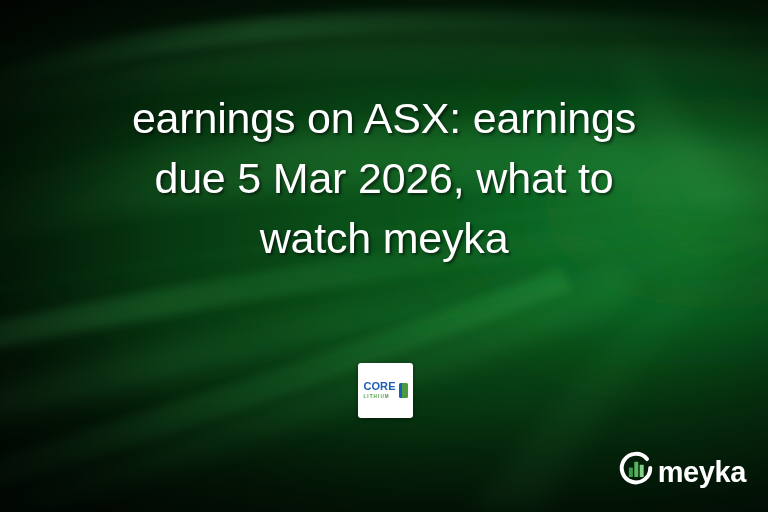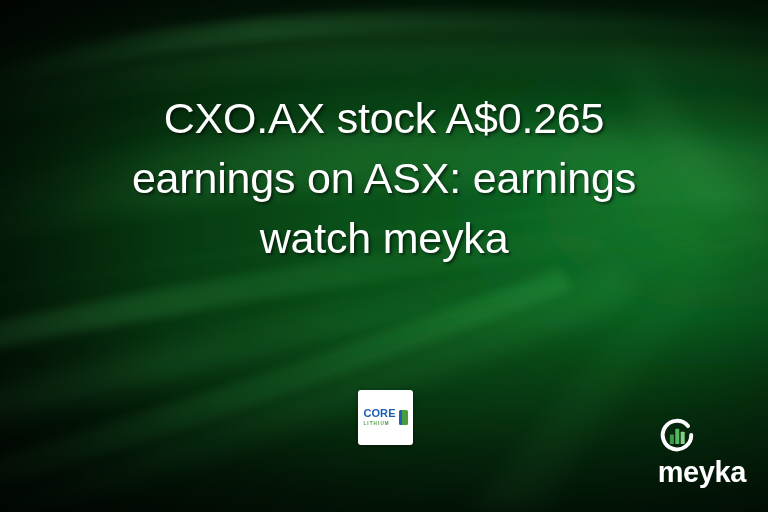--- a/index.html
+++ b/index.html
@@ -77,21 +77,20 @@
     left: 358px;
     top: 363px;
     width: 55px;
     height: 55px;
     background: #ffffff;
     border-radius: 3px;
     box-shadow: 0 1px 4px rgba(0,0,0,0.4);
     display: flex;
     align-items: center;
     justify-content: center;
-    margin-top: 27px;
   }
   #logo-inner {
     display: flex;
     align-items: center;
     gap: 1px;
   }
   #core-wordmark { line-height: 1; text-align: left; }
   #core-text {
     display: block;
     color: #1d5fb4;
@@ -116,23 +115,22 @@
     background: linear-gradient(to right, #1d5fb4 0%, #1d5fb4 34%, #4a9c3e 34%, #4a9c3e 100%);
     margin-left: 2px;
   }
 
   
   #meyka {
     position: absolute;
     right: 22px;
     bottom: 25px;
     display: flex;
-    align-items: flex-start;
+    align-items: flex-end;
     gap: 3px;
-    flex-direction: column;
   }
   #meyka-icon { display:block; width: 38px; height: 38px; }
   #meyka-word {
     color: #ffffff;
     font-size: 29px;
     font-weight: 700;
     letter-spacing: -0.4px;
     line-height: 30px;
   }
 </style>
@@ -204,22 +202,22 @@
       <path d="M -40 60 C 220 8 520 6 820 38" stroke="#7ee28e" stroke-opacity="0.22" stroke-width="1.2" fill="none" filter="url(#blur6)"></path>
     </svg>
   </div>
 
   <div class="bg-layer" id="bg-dark-top"></div>
   <div class="bg-layer" id="bg-dark-left"></div>
   <div class="bg-layer" id="bg-dark-bottom"></div>
   <div class="bg-layer" id="bg-vignette"></div>
 
   <div id="headline">
-    <span class="hl-line">CXO.AX stock A$0.265</span>
     <span class="hl-line">earnings on ASX: earnings</span>
+    <span class="hl-line">due 5 Mar 2026, what to</span>
     <span class="hl-line">watch meyka</span>
   </div>
 
   <div id="logo-card">
     <div id="logo-inner">
       <span id="core-wordmark">
         <span id="core-text">CORE</span>
         <span id="lithium-text">LITHIUM</span>
       </span>
       <span id="core-mark"></span>

